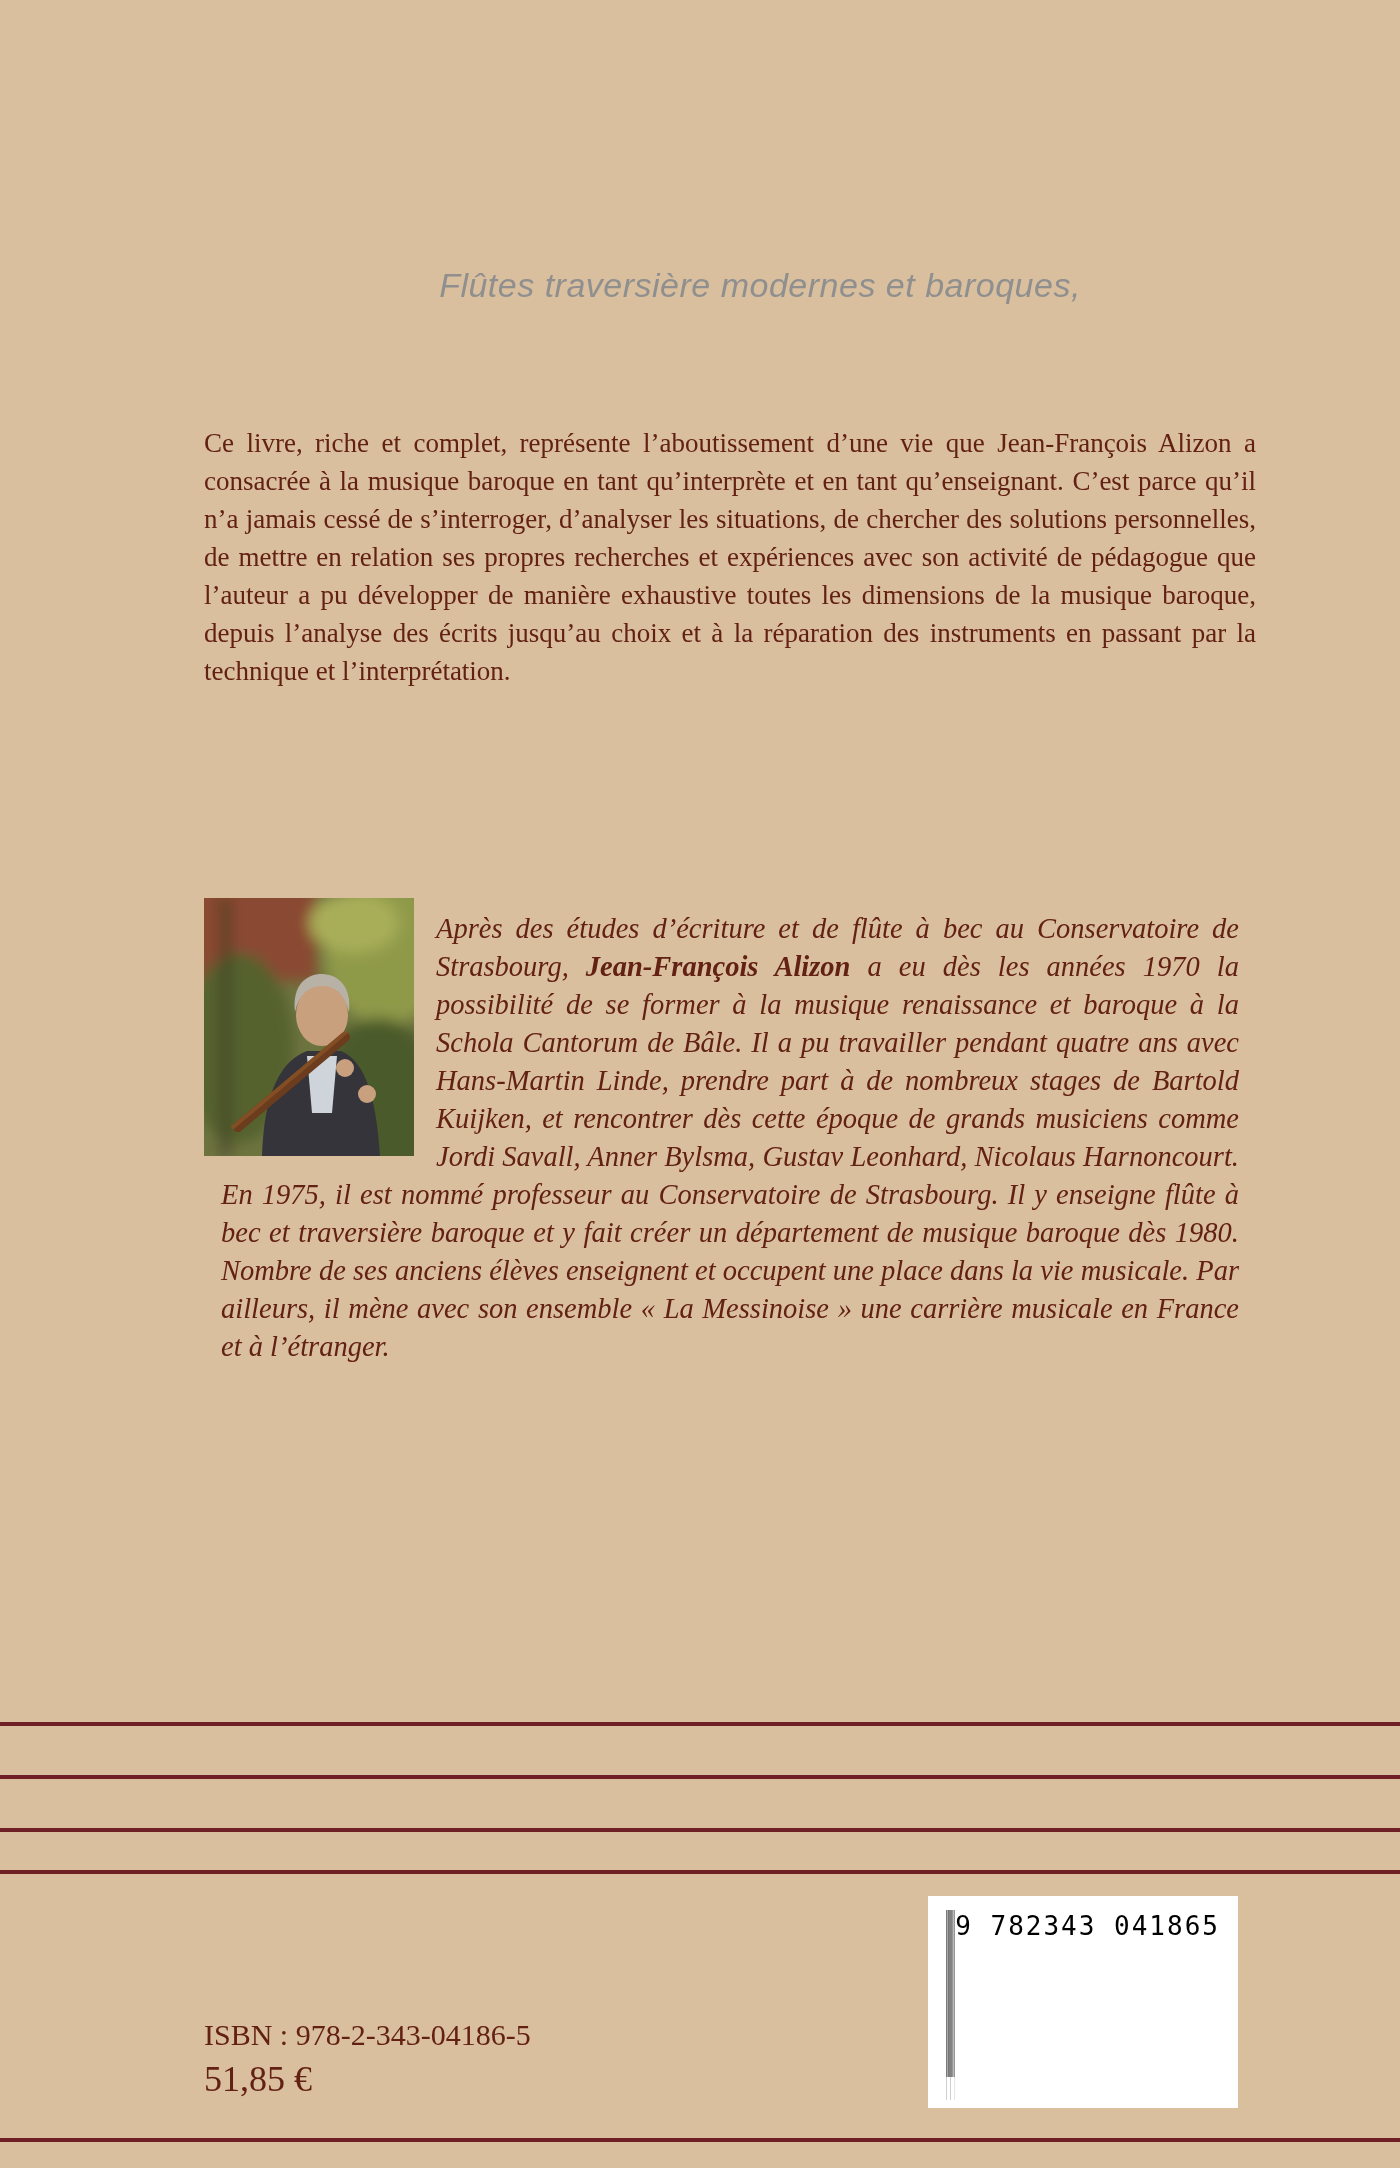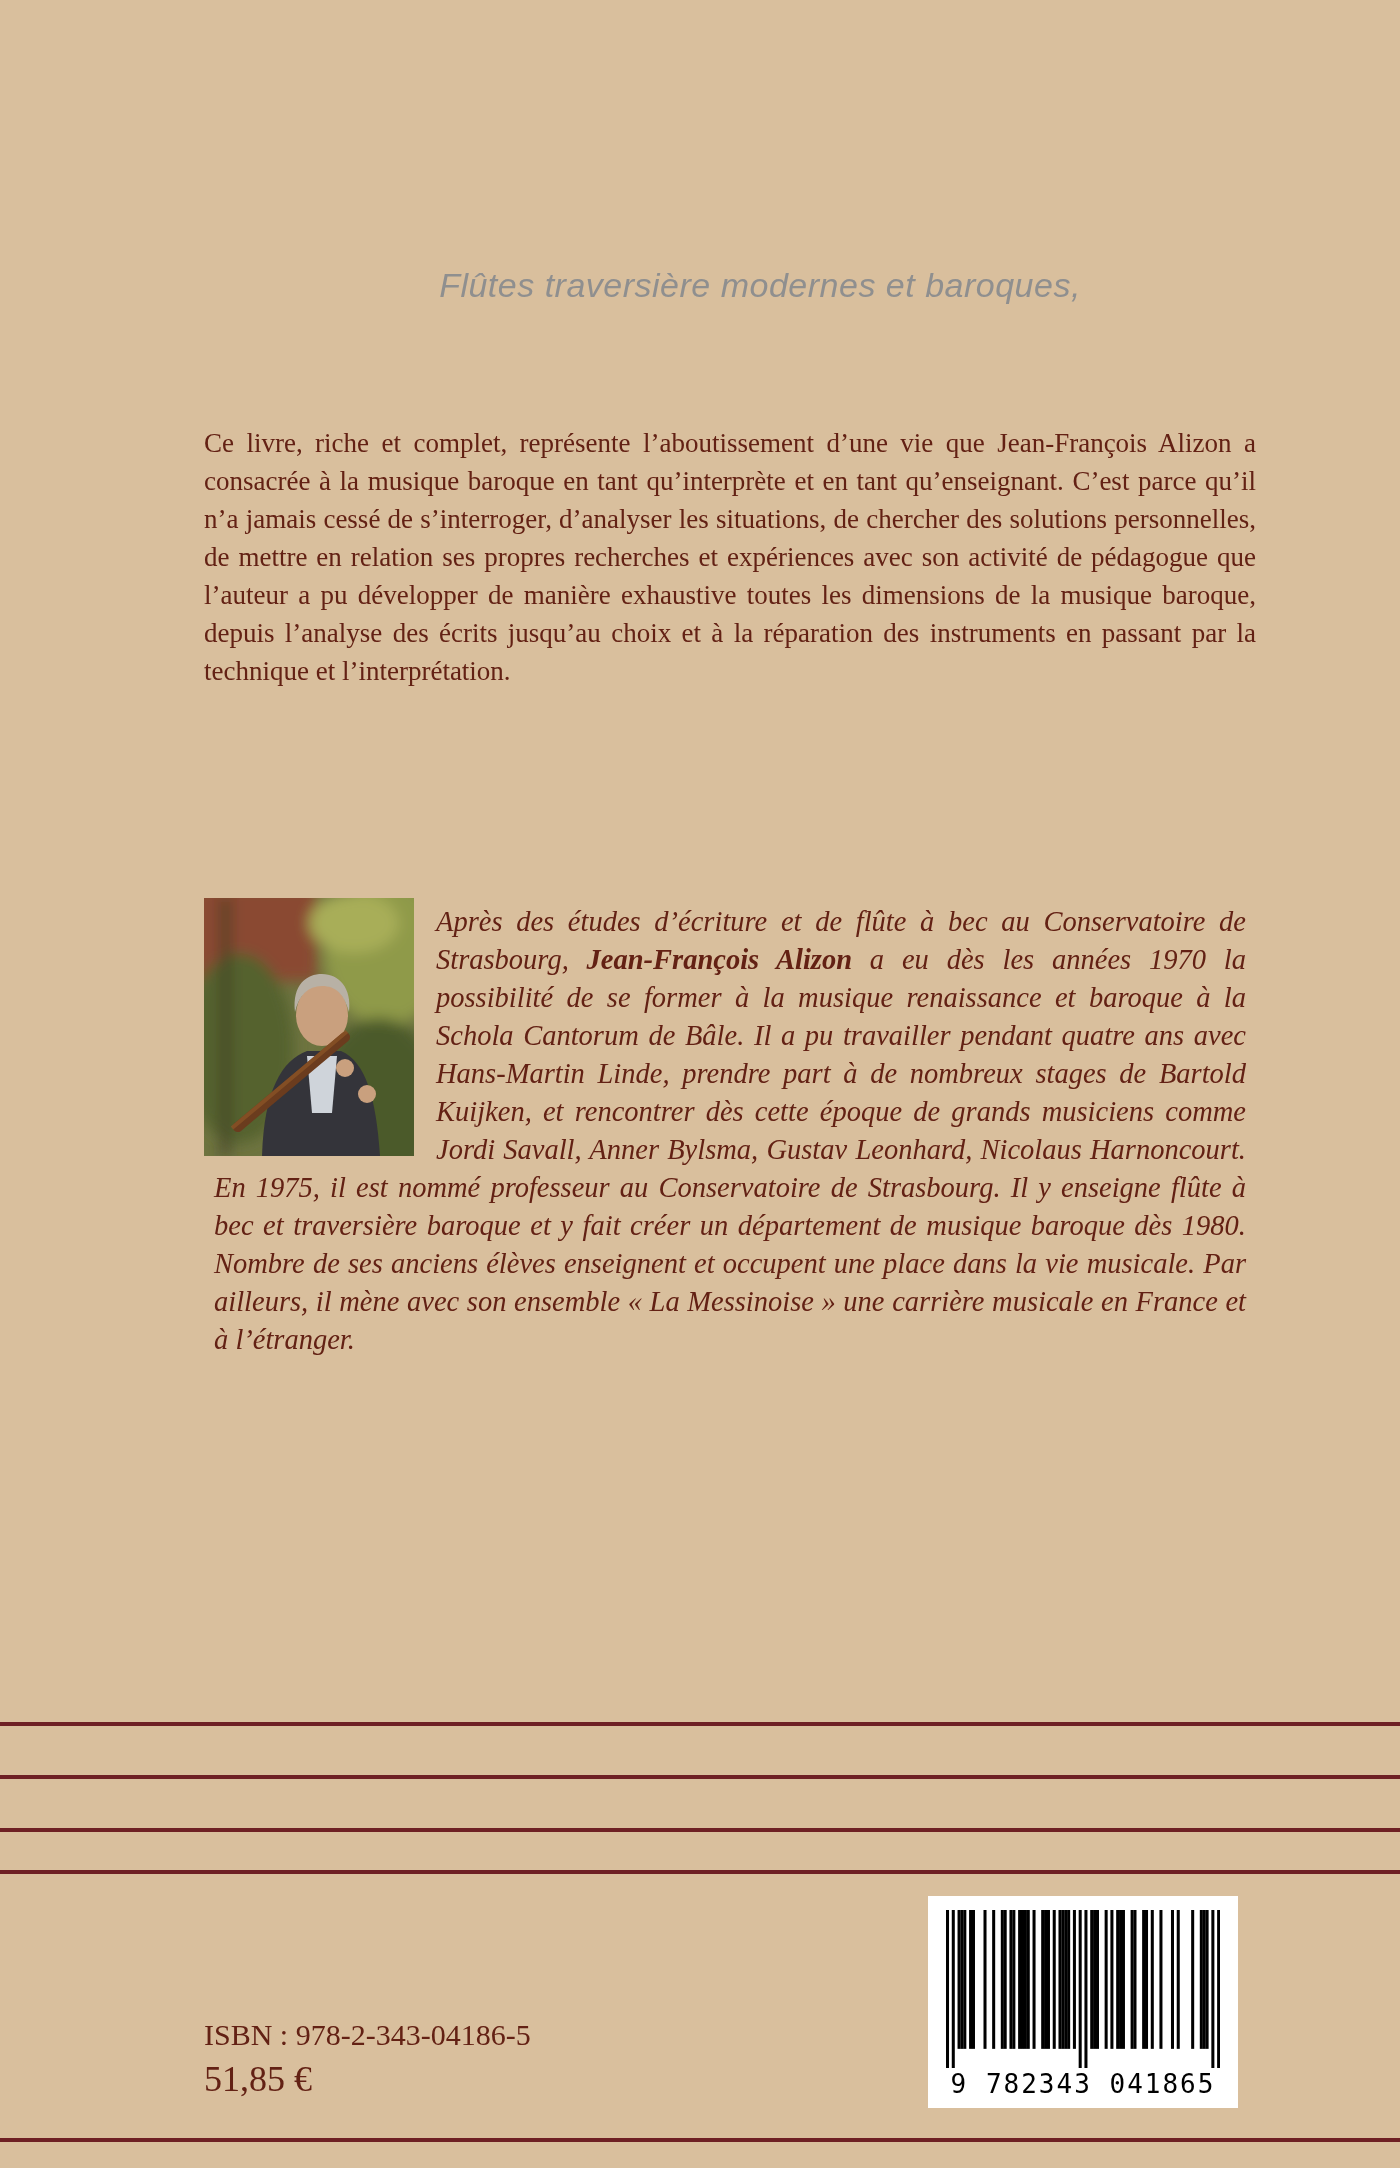--- a/index.html
+++ b/index.html
@@ -35,40 +35,40 @@
     margin:0;
     font-size:27px;line-height:38px;
     text-align:justify;
   }
   .bio{
     position:absolute;top:893px;left:204px;width:1052px;
     font-size:28.5px;line-height:38px;
     text-align:justify;
     font-style:italic;
   }
-  .bio p{margin:10px;}
+  .bio p{margin:17px;}
   .photo{
     float:left;
     width:210px;height:258px;
     margin:5px 22px 8px 0;
     overflow:hidden;
     background:#6e7440;
   }
   .photo svg{display:block;width:100%;height:100%;}
   .author{font-weight:bold;}
   .rule{
     position:absolute;left:0;width:1400px;height:4px;
     background:var(--rule,#6e2024);
   }
   .barcode-box{
     position:absolute;left:928px;top:1896px;width:310px;height:212px;
     background:var(--barcode_bg,#ffffff);
     box-sizing:border-box;
     padding:14px 18px 8px;
-    display:flex;flex-direction:column;
+    display:flex;flex-direction:row;
   }
   #barcode-svg{flex:1;width:100%;fill:var(--barcode_bars,#000000);}
   .barcode-number{
     height:32px;
     font-family:"DejaVu Sans Mono",monospace;
     font-style:normal;
     font-size:26px;line-height:32px;
     letter-spacing:2px;
     color:var(--barcode_bars,#000000);
     text-align:center;

